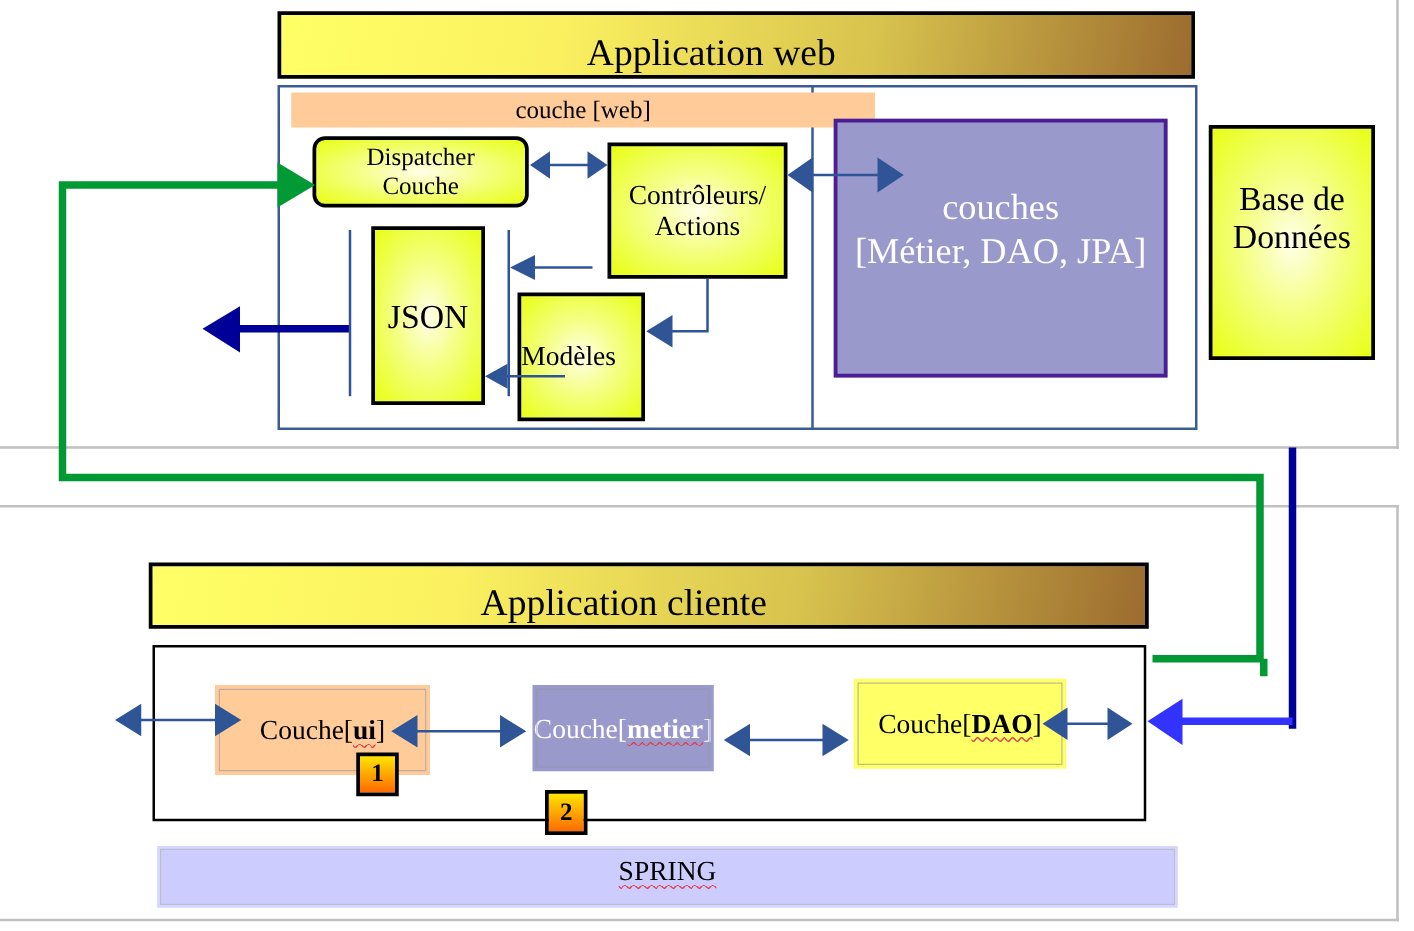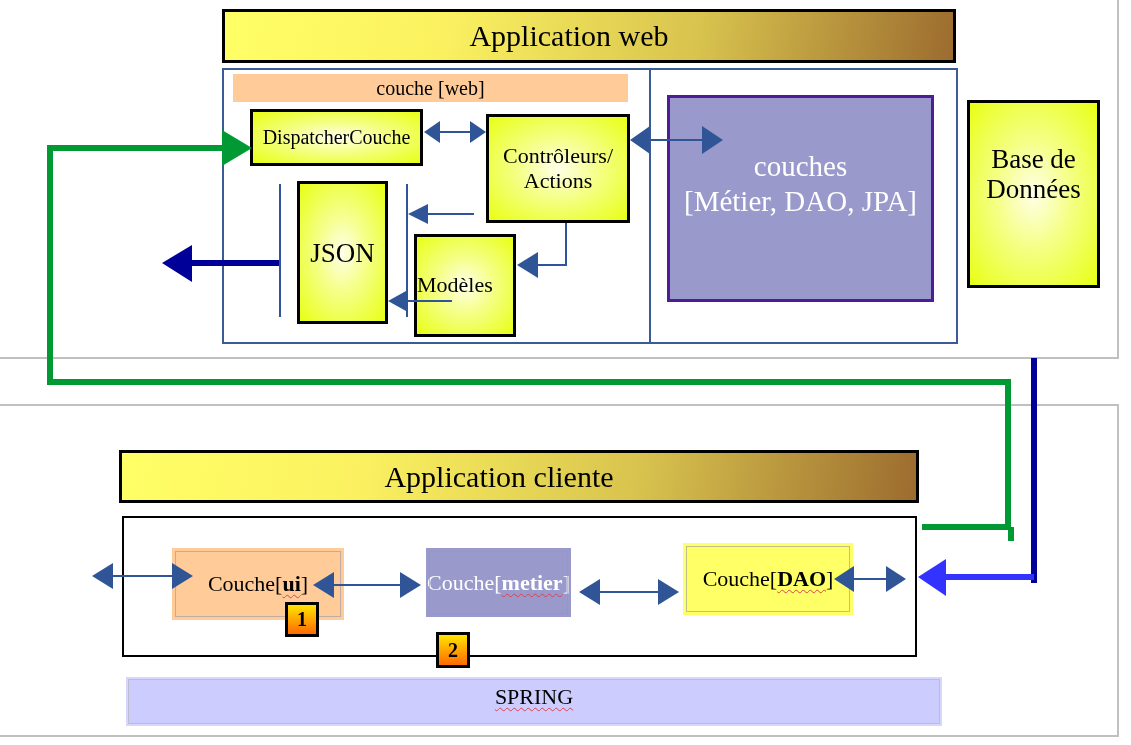--- a/index.html
+++ b/index.html
@@ -2,21 +2,21 @@
 <html><head>
 <meta charset="utf-8">
 <style>
   html, body { margin: 0; padding: 0; background: #ffffff; }
   body { width: 1131px; height: 745px; position: relative; overflow: hidden;
          font-family: "Liberation Serif", "DejaVu Serif", serif; color: #000; }
   .abs { position: absolute; box-sizing: border-box; }
   .frame { border: 2px solid #c0c0c0; }
   .frame-top { left: -4px; top: -4px; width: 1123px; height: 363px; border-left: none; border-top: none; }
   .frame-bot { left: -4px; top: 404px; width: 1123px; height: 333px; border-left: none; }
-  .title-bar { border: 3px solid #000; display: flex; align-items: center; justify-content: center;
+  .title-bar { border: 3px solid #000; display: flex; align-items: flex-end; justify-content: center;
                background: linear-gradient(100deg, #ffff66 0%, #fbf160 30%, #d8c34e 65%, #9c6c2f 100%);
                font-size: 30px; }
   .title-bar span { position: relative; left: -20px; }
   .blue-frame { border: 2px solid #3a5b94; }
   .yellow-box { border: 3px solid #000; display: flex; align-items: center; justify-content: center;
                 text-align: center; line-height: 1.12;
                 background: radial-gradient(ellipse at center, #ffffe8 0%, #f5ff8a 40%, #e8ff14 100%); }
   .purple-box { background: #9999cc; border: 3px solid #4c1d95; color: #fff; display: flex; flex-direction: column;
                 align-items: center; justify-content: center; text-align: center; font-size: 29px; line-height: 1.2; }
   .label-bar { background: #ffcc99; display: flex; align-items: center; justify-content: center; font-size: 20px; }
@@ -36,25 +36,25 @@
 <div class="abs frame frame-top"></div>
 <div class="abs frame frame-bot"></div>
 
 <div class="abs title-bar" style="left:222px; top:9px; width:734px; height:54px;">
   <span>Application web</span>
 </div>
 
 <div class="abs blue-frame" style="left:222px; top:68px; width:736px; height:276px;"></div>
 <div class="abs" style="left:649px; top:68px; width:2px; height:276px; background:#3a5b94;"></div>
 
-<div class="abs label-bar" style="left:233px; top:74px; width:395px; height:28px;">
+<div class="abs label-bar" style="left:233px; top:74px; width:467px; height:28px;">
   <span>couche [web]</span>
 </div>
 
-<div class="abs yellow-box" style="left:250px; top:109px; width:173px; height:57px; font-size:20px; flex-direction:row;">
+<div class="abs yellow-box" style="left:250px; top:109px; width:173px; height:57px; font-size:20px; flex-direction:column;border-radius:10px;">
   <span>Dispatcher</span>
   <span>Couche</span>
 </div>
 
 <div class="abs yellow-box" style="left:486px; top:114px; width:144px; height:109px; font-size:22px; flex-direction:column;">
   <span>Contrôleurs/</span>
   <span>Actions</span>
 </div>
 
 <div class="abs yellow-box" style="left:297px; top:181px; width:91px; height:143px; font-size:27px; align-items:flex-start; padding-top:54px;">

